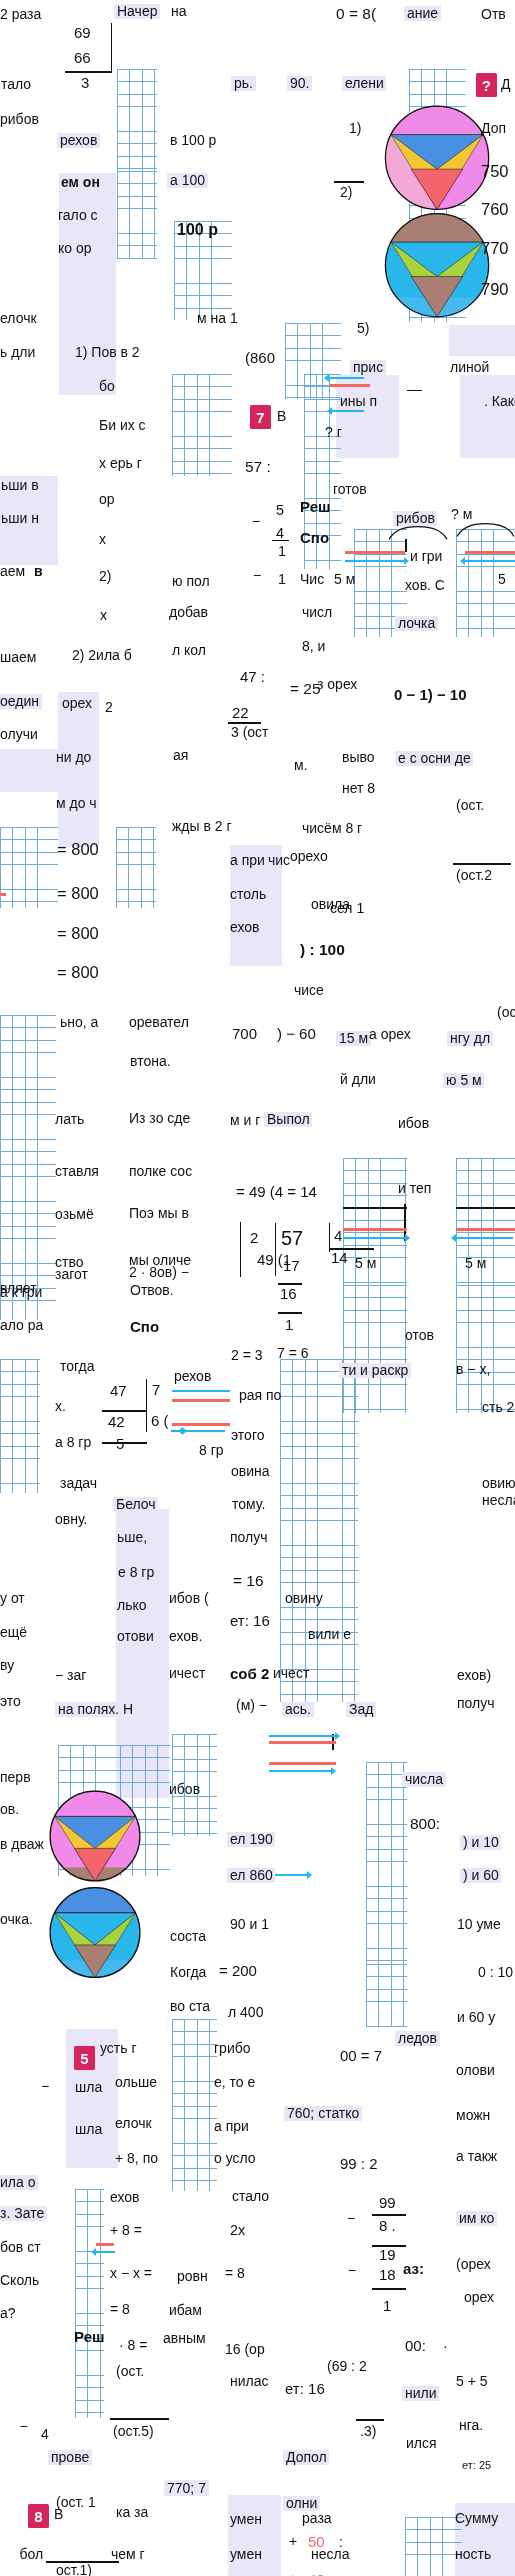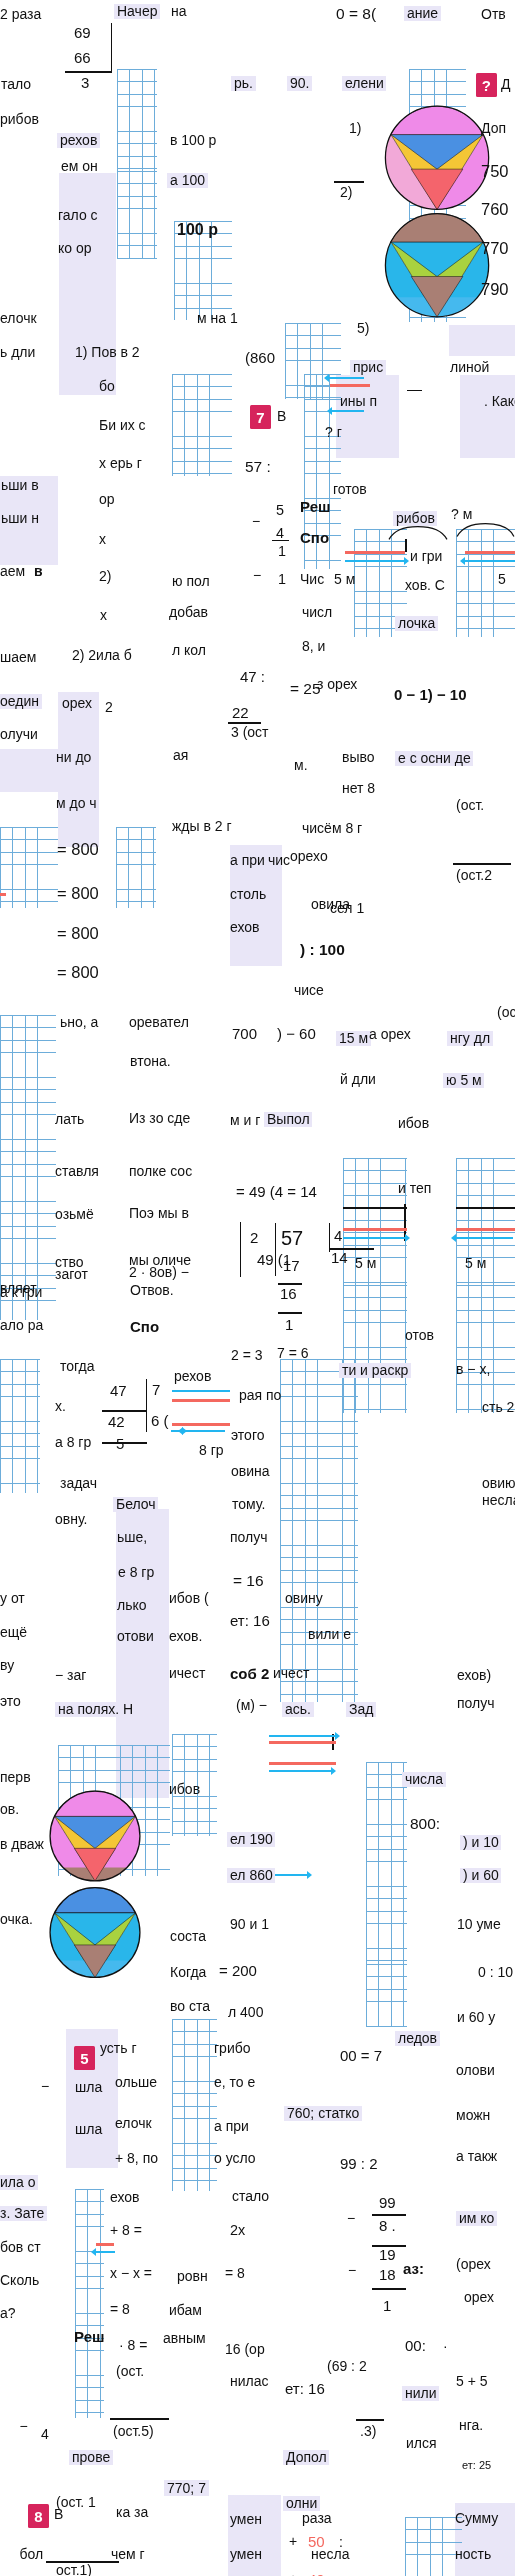--- a/index.html
+++ b/index.html
@@ -170,21 +170,21 @@
     <span class="frag bg" style="left: 234px; top: 76px;">рь.</span>
     <span class="frag bg" style="left: 290px; top: 76px;">90.</span>
     <span class="frag bg" style="left: 345px; top: 76px; text-align: center;">елени</span>
     <span class="frag" style="left: 501px; top: 77px;">Д</span>
     <span class="frag" style="left: 0px; top: 112px;">рибов</span>
     <span class="frag bg" style="left: 60px; top: 133px;">рехов</span>
     <span class="frag" style="left: 170px; top: 133px;">в 100 р</span>
     <span class="frag" style="left: 349px; top: 121px;">1)</span>
     <span class="frag" style="left: 481px; top: 121px;">Доп</span>
     <span class="frag" style="left: 481px; top: 163px; font-size: 16.5px;">750</span>
-    <span class="frag" style="left: 61px; top: 159px;">ем он</span>
+    <span class="frag" style="left: 61px; top: 175px; font-weight: bold;">ем он</span>
     <span class="frag bg" style="left: 170px; top: 173px;">а 100</span>
     <span class="frag" style="left: 340px; top: 185px;">2)</span>
     <span class="frag" style="left: 58px; top: 208px;">гало с</span>
     <span class="frag" style="left: 177px; top: 222px; font-size: 16px; font-weight: bold;">100 р</span>
     <span class="frag" style="left: 58px; top: 241px;">ко ор</span>
     <span class="frag" style="left: 481px; top: 201px; font-size: 16.5px;">760</span>
     <span class="frag" style="left: 481px; top: 240px; font-size: 16.5px;">770</span>
     <span class="frag" style="left: 481px; top: 281px; font-size: 16.5px;">790</span>
     <span class="frag" style="left: 0px; top: 311px;">елочк</span>
     <span class="frag" style="left: 197px; top: 311px;">м на 1</span>
@@ -433,21 +433,21 @@
     <span class="frag" style="left: 116px; top: 2364px;">(ост.</span>
     <span class="frag" style="left: 230px; top: 2374px;">нилас</span>
     <span class="frag" style="left: 285px; top: 2381px; font-size: 15px;">ет: 16</span>
     <span class="frag bg" style="left: 405px; top: 2386px;">нили</span>
     <span class="frag" style="left: 456px; top: 2374px;">5 + 5</span>
     <span class="frag" style="left: 19.6px; top: 2419px;">−</span>
     <span class="frag" style="left: 41px; top: 2427px;">4</span>
     <span class="frag" style="left: 113px; top: 2424px;">(ост.5)</span>
     <span class="frag" style="left: 360px; top: 2424px;">.3)</span>
     <span class="frag" style="left: 459px; top: 2418px;">нга.</span>
-    <span class="frag bg" style="left: 72px; top: 2450px;">прове</span>
+    <span class="frag bg" style="left: 51px; top: 2450px;">прове</span>
     <span class="frag bg" style="left: 167px; top: 2450px; margin-top: 30px;">770; 7</span>
     <span class="frag bg" style="left: 286px; top: 2450px;">Допол</span>
     <span class="frag" style="left: 406px; top: 2436px;">ился</span>
     <span class="frag" style="left: 462px; top: 2452px; font-size: 11px; margin-top: 8px;">ет: 25</span>
     <span class="frag" style="left: 56px; top: 2495px;">(ост. 1</span>
     <span class="frag" style="left: 54px; top: 2507px;">В</span>
     <span class="frag" style="left: 116px; top: 2505px;">ка за</span>
     <span class="frag bg" style="left: 286px; top: 2496px;">олни</span>
     <span class="frag" style="left: 230px; top: 2512px;">умен</span>
     <span class="frag" style="left: 302px; top: 2511px;">раза</span>

